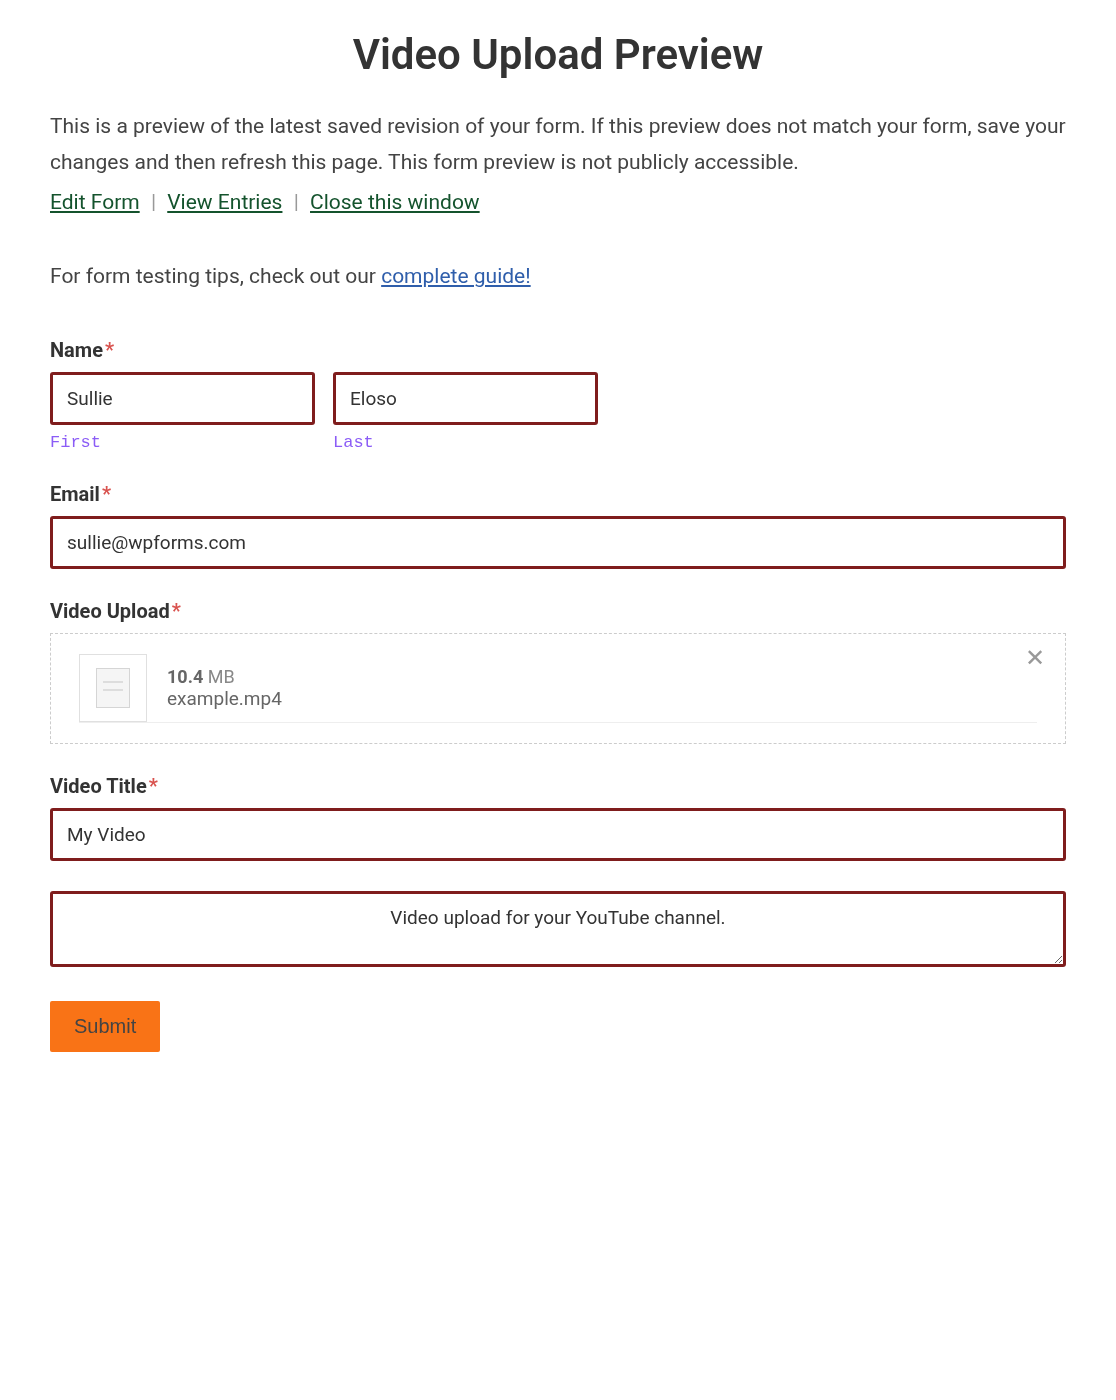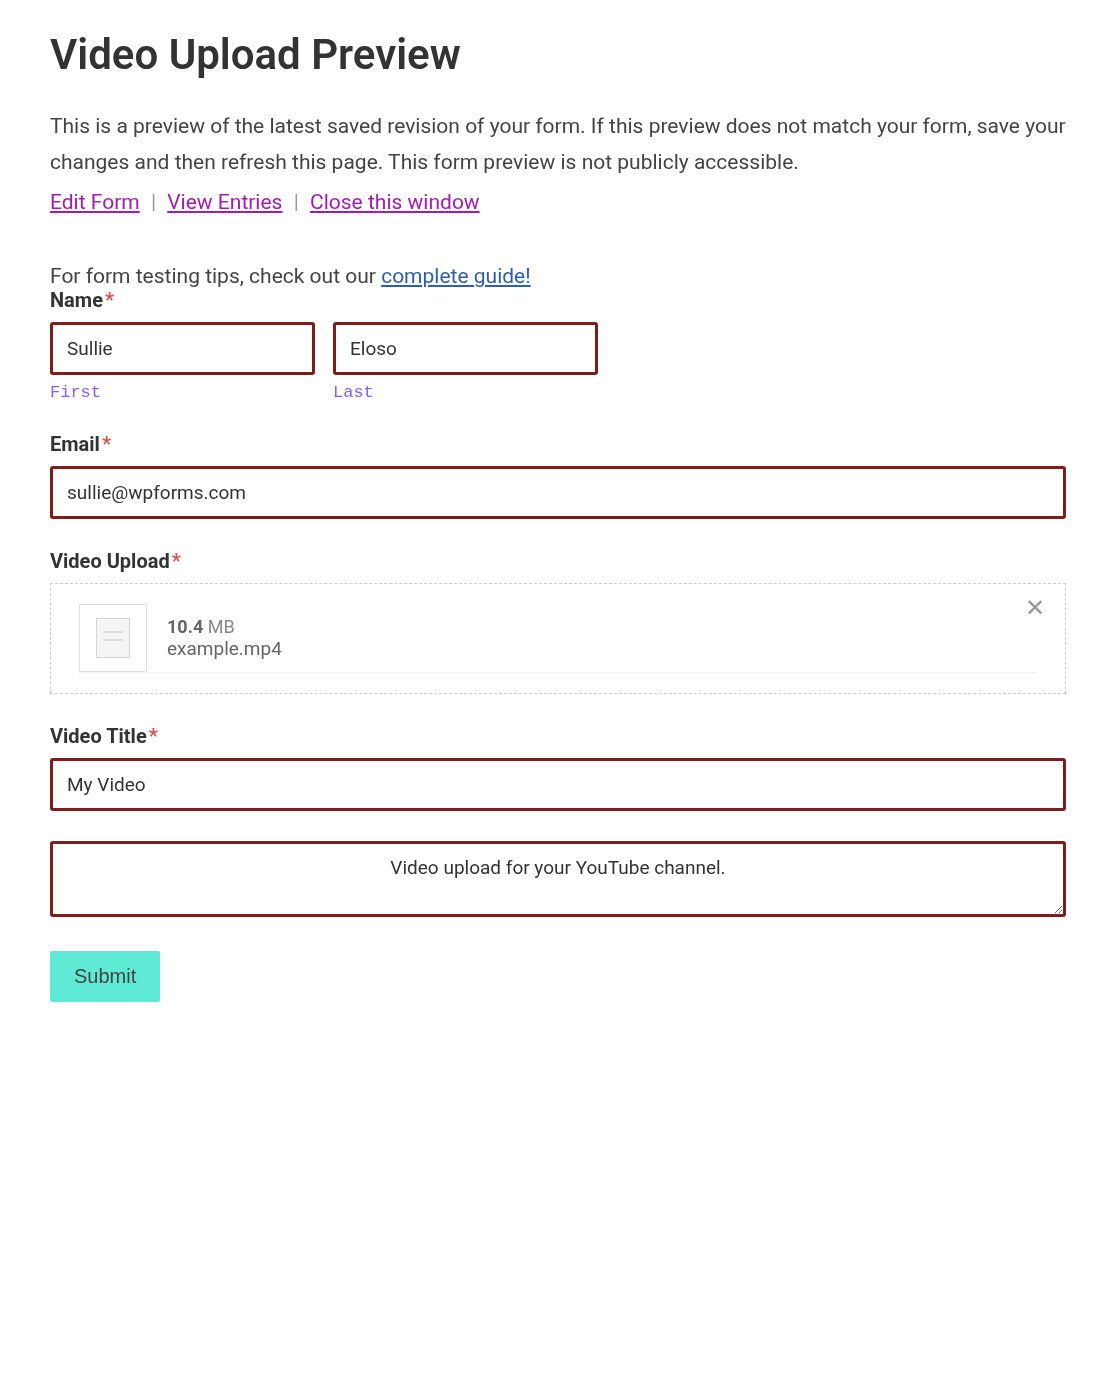--- a/index.html
+++ b/index.html
@@ -12,43 +12,45 @@
       color: #333;
       padding: 30px 50px;
       width: 1116px;
       background: #fff;
     }
     h1 {
       font-size: 42px;
       font-weight: 600;
       color: #333;
       margin-bottom: 30px;
+      text-align: center;
     }
     .intro-text {
       font-size: 21px;
       line-height: 1.7;
       color: #444;
       margin-bottom: 10px;
     }
     .links-row {
       font-size: 21px;
       margin-top: 8px;
     }
     .links-row a {
-      color: #a21caf;
+      color: #14532d;
       text-decoration: underline;
     }
     .separator {
       color: #999;
       margin: 0 6px;
     }
     .testing-tips {
       font-size: 21px;
       color: #444;
       margin-top: 50px;
+      margin-bottom: 50px;
     }
     .testing-tips a {
       color: #2f5eab;
       text-decoration: underline;
     }
     .form-field {
       margin-bottom: 30px;
     }
     .field-label {
       font-size: 20px;
@@ -148,21 +150,21 @@
       color: #999;
       cursor: pointer;
       line-height: 1;
     }
     textarea {
       min-height: 75px;
       resize: vertical;
       text-align: center;
     }
     .submit-btn {
-      background: #5eead4;
+      background: #f97316;
       border: none;
       padding: 14px 24px;
       font-size: 20px;
       color: #444;
       cursor: pointer;
       border-radius: 2px;
     }
   </style>
 </head>
 <body>

